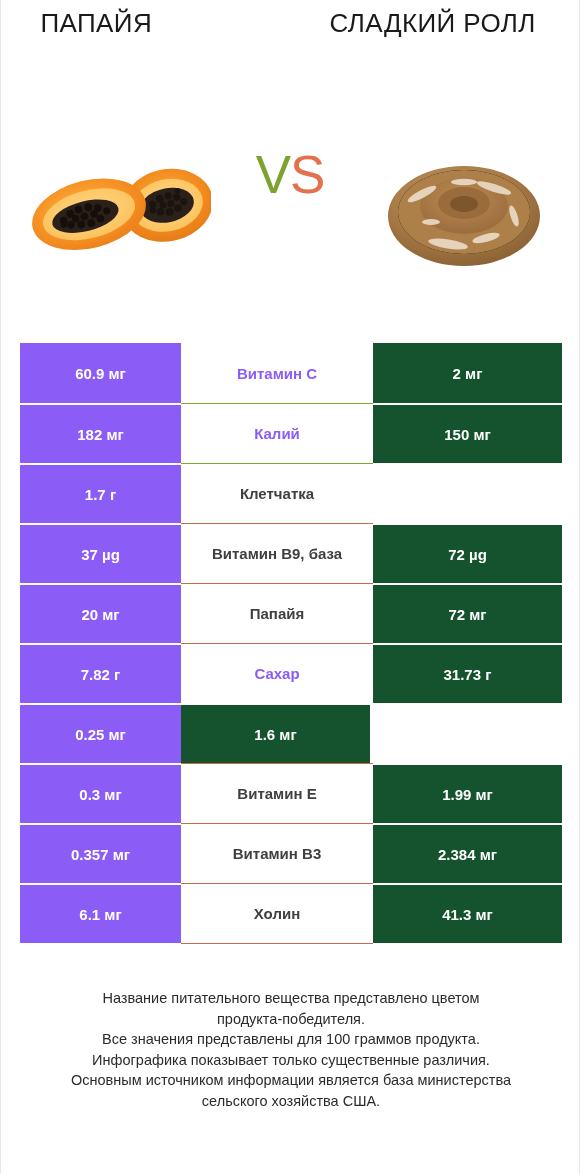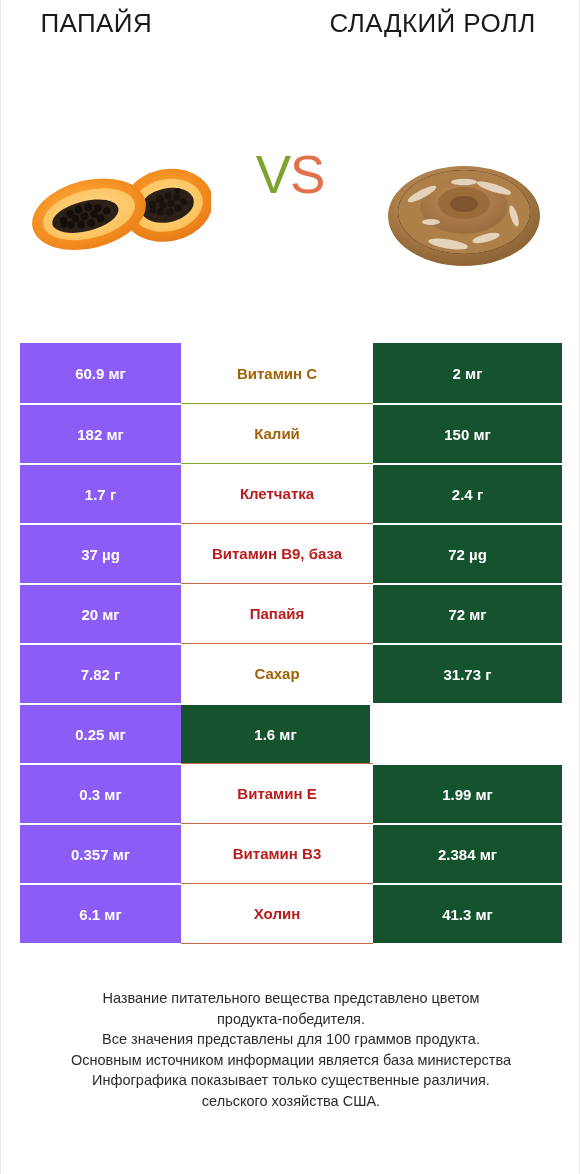--- a/index.html
+++ b/index.html
@@ -117,22 +117,22 @@
     font-weight:700;
   }
   .cell-mid.sep-green{border-top:1px solid #80A82E;}
   .cell-mid.sep-orange{border-top:1px solid #C76A4A;}
   .row:first-child .cell-mid{border-top:none;}
   .cell-left.gap{border-top:2px solid #ffffff;}
   .cell-right.gap{border-top:2px solid #ffffff;}
   .row:first-child .cell-left,
   .row:first-child .cell-right{border-top:none;}
 
-  .win-green{color:#a16207;}
-  .win-orange{color:#b91c1c;text-align:right;}
+  .win-green{color:#8b5cf6;}
+  .win-orange{color:#404040;text-align:right;}
 
   .mid-bottom-rule{
     margin-left:161px;
     width:192px;
     height:1px;
     background:#C76A4A;
   }
 
   
   .footer{
@@ -272,21 +272,20 @@
 
     <div class="row">
       <div class="cell cell-left gap">182 мг</div>
       <div class="cell cell-mid sep-green win-green">Калий</div>
       <div class="cell cell-right gap">150 мг</div>
     </div>
 
     <div class="row">
       <div class="cell cell-left gap">1.7 г</div>
       <div class="cell cell-mid sep-green win-orange">Клетчатка</div>
-      <div class="cell cell-right gap">2.4 г</div>
     </div>
 
     <div class="row">
       <div class="cell cell-left gap">37 µg</div>
       <div class="cell cell-mid sep-orange win-orange">Витамин B9, база</div>
       <div class="cell cell-right gap">72 µg</div>
     </div>
 
     <div class="row">
       <div class="cell cell-left gap">20 мг</div>
@@ -323,18 +322,18 @@
       <div class="cell cell-right gap">41.3 мг</div>
     </div>
 
     <div class="mid-bottom-rule"></div>
   </div>
 
   <div class="footer">
     <p>Название питательного вещества представлено цветом</p>
     <p>продукта-победителя.</p>
     <p>Все значения представлены для 100 граммов продукта.</p>
+    <p>Инфографика показывает только существенные различия.</p>
     <p>Основным источником информации является база министерства</p>
-    <p>Инфографика показывает только существенные различия.</p>
     <p>сельского хозяйства США.</p>
   </div>
 
 </div>
 
 </body></html>

